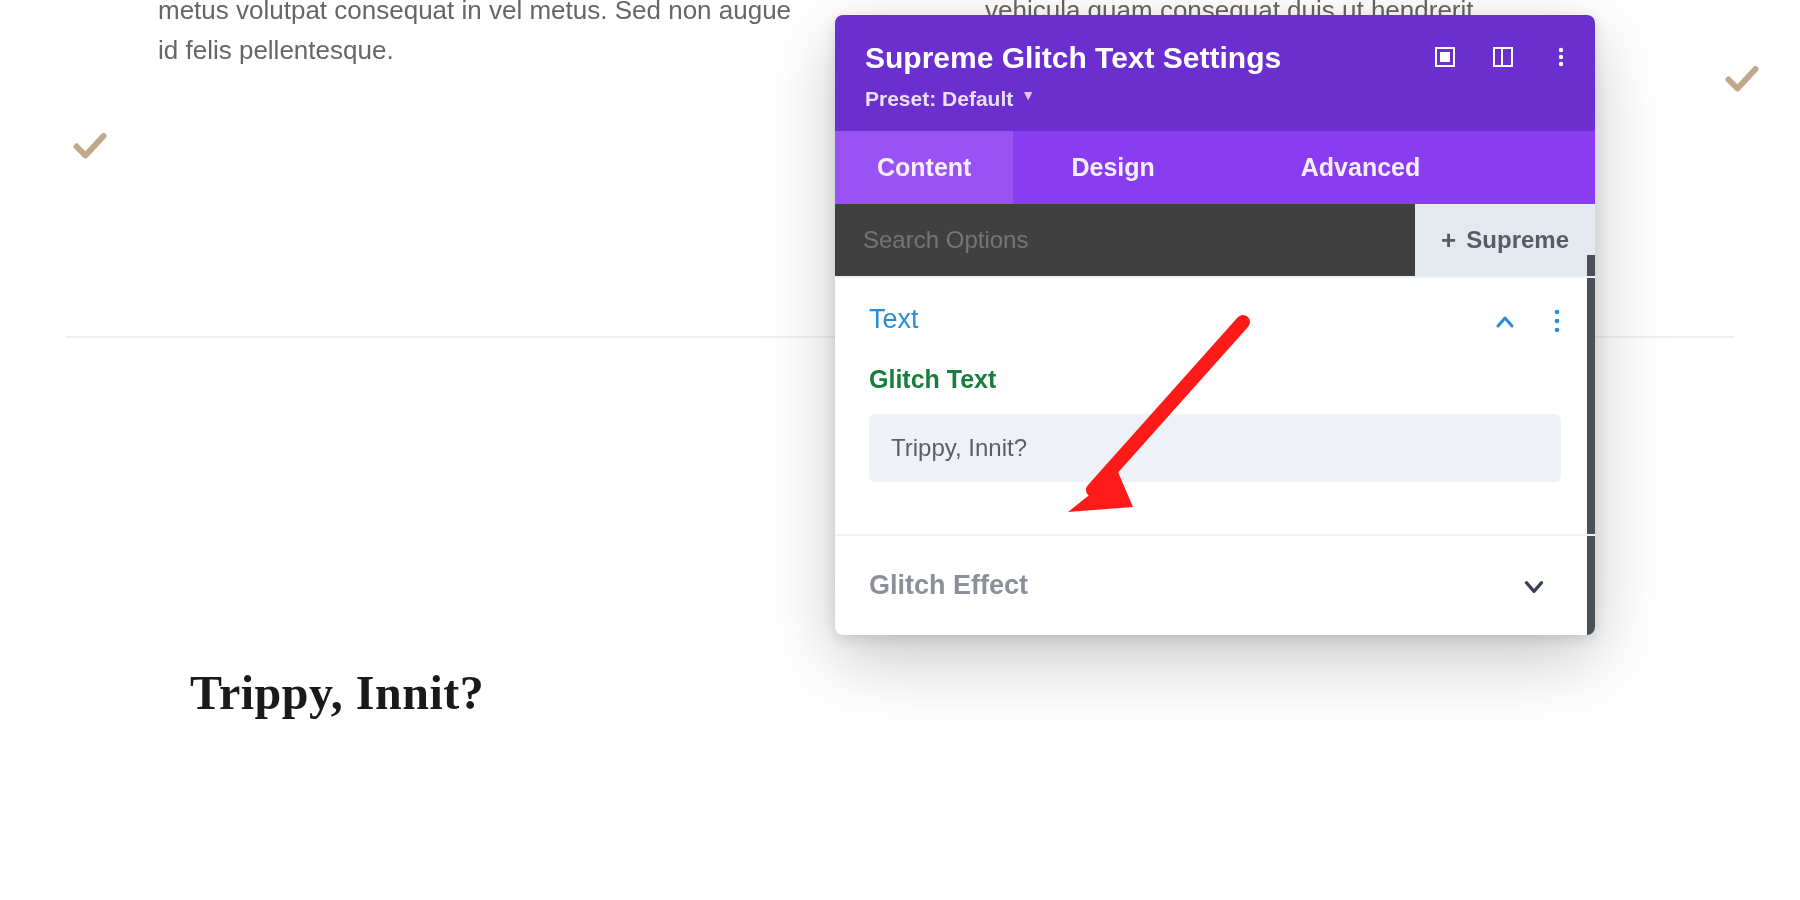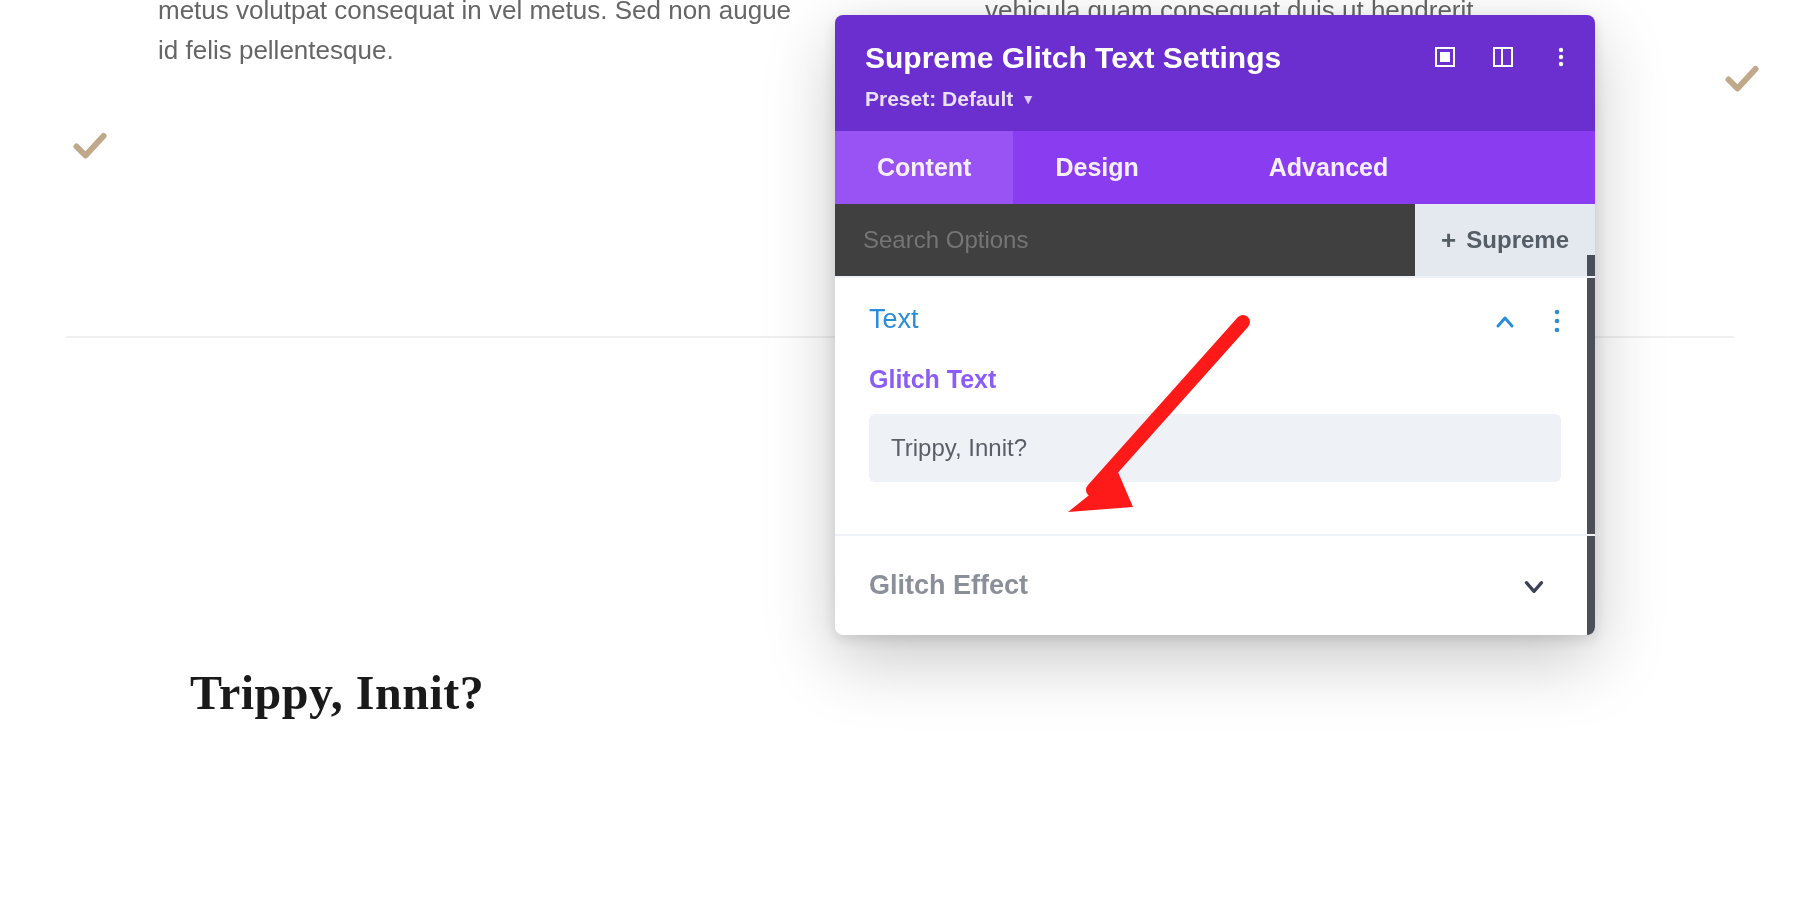--- a/index.html
+++ b/index.html
@@ -40,28 +40,28 @@
     position:absolute; left:835px; top:15px; width:760px;
     background:#fff; border-radius:8px;
     box-shadow:0 24px 70px rgba(0,0,0,0.22), 0 4px 14px rgba(0,0,0,0.12);
     overflow:hidden;
   }
   .panel .scroll-edge { position:absolute; right:0; top:240px; bottom:0; width:8px; background:#4b4f58; }
 
   
   .ph { background:#6b2ecf; color:#fff; padding:26px 30px 20px 30px; position:relative; }
   .ph-title { font-size:30px; font-weight:700; }
-  .ph-sub { margin-top:12px; font-size:21px; font-weight:600; opacity:0.85; display:flex; align-items:center; gap:8px; }
+  .ph-sub { margin-top:12px; font-size:21px; font-weight:600; opacity:0.85; display:flex; gap:8px; }
   .ph-sub .caret { font-size:14px; opacity:0.9; }
   .ph-icons { position:absolute; right:22px; top:30px; display:flex; gap:34px; align-items:center; }
   .ph-icons svg { width:24px; height:24px; display:block; }
   .ph-icons .ico { cursor:pointer; }
 
   
-  .tabs { display:flex; background:#8a3df0; color:#fff; font-size:25px; font-weight:700; }
+  .tabs { display:flex; background:#8a3df0; color:#fff; font-size:25px; font-weight:700;gap:16px; }
   .tab { flex:0 0 auto; padding:22px 42px; cursor:pointer; opacity:0.92; }
   .tab.active { background:#9b55f5; }
   .tab:nth-child(3) { margin-left:46px; }
 
   
   .search-row { display:flex; align-items:stretch; background:#404040; }
   .search-row input {
     flex:1; border:none; background:transparent; font-size:24px; color:#8a8f99;
     padding:22px 28px; outline:none;
   }
@@ -75,21 +75,21 @@
   .sec { padding:26px 34px; border-top:2px solid #eef1f6; position:relative; }
   .sec:first-of-type { border-top:none; padding-top:34px; }
   .sec-title { font-size:27px; font-weight:400; color:#7f8792; }
   .sec.open .sec-title { color:#2a8dd8; }
   .sec .chev { position:absolute; right:78px; top:32px; color:#3a4356; }
   .sec.open .chev { color:#2a8dd8; }
   .sec .chev svg { width:24px; height:24px; display:block; }
   .sec .more { position:absolute; right:34px; top:30px; color:#2a8dd8; cursor:pointer; }
   .sec .more svg { width:8px; height:26px; display:block; }
 
-  .sec-label { font-size:25px; font-weight:700; color:#8b5cf6; margin-top:30px; }
+  .sec-label { font-size:25px; font-weight:700; color:#15803d; margin-top:30px; }
   .sec-input {
     display:block; width:100%; margin-top:20px; margin-bottom:26px; border:none; border-radius:6px;
     background:#eef1f6; padding:20px 22px; font-size:24px; color:#5a5f67; outline:none;
   }
 
   .sec-collapsed { padding:34px 34px; border-top:2px solid #eef1f6; position:relative; }
   .sec-collapsed .sec-title { font-size:27px; color:#8a8f99;font-weight:bold; }
   .sec-collapsed .chev { position:absolute; right:48px; top:38px; color:#3a4356; }
   .sec-collapsed .chev svg { width:26px; height:26px; display:block; }
 

